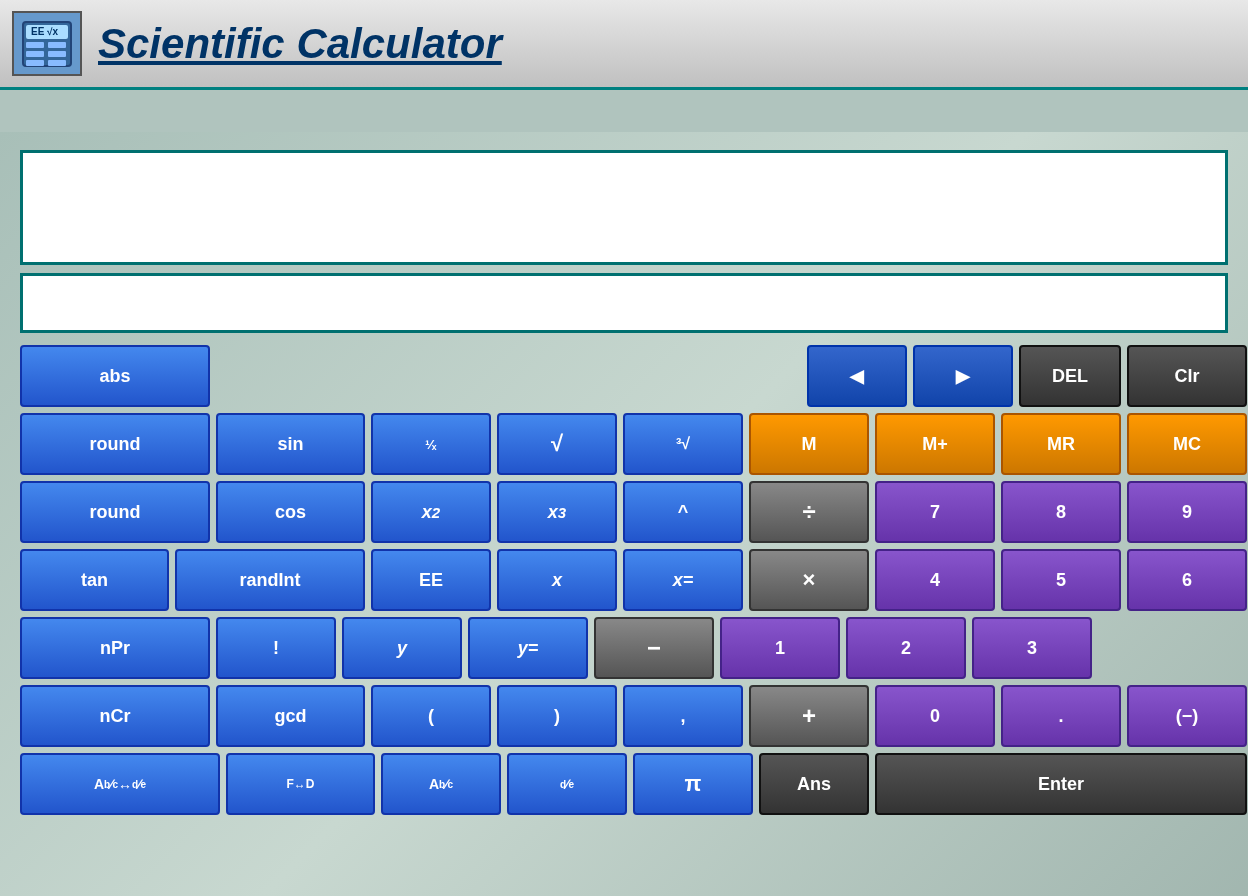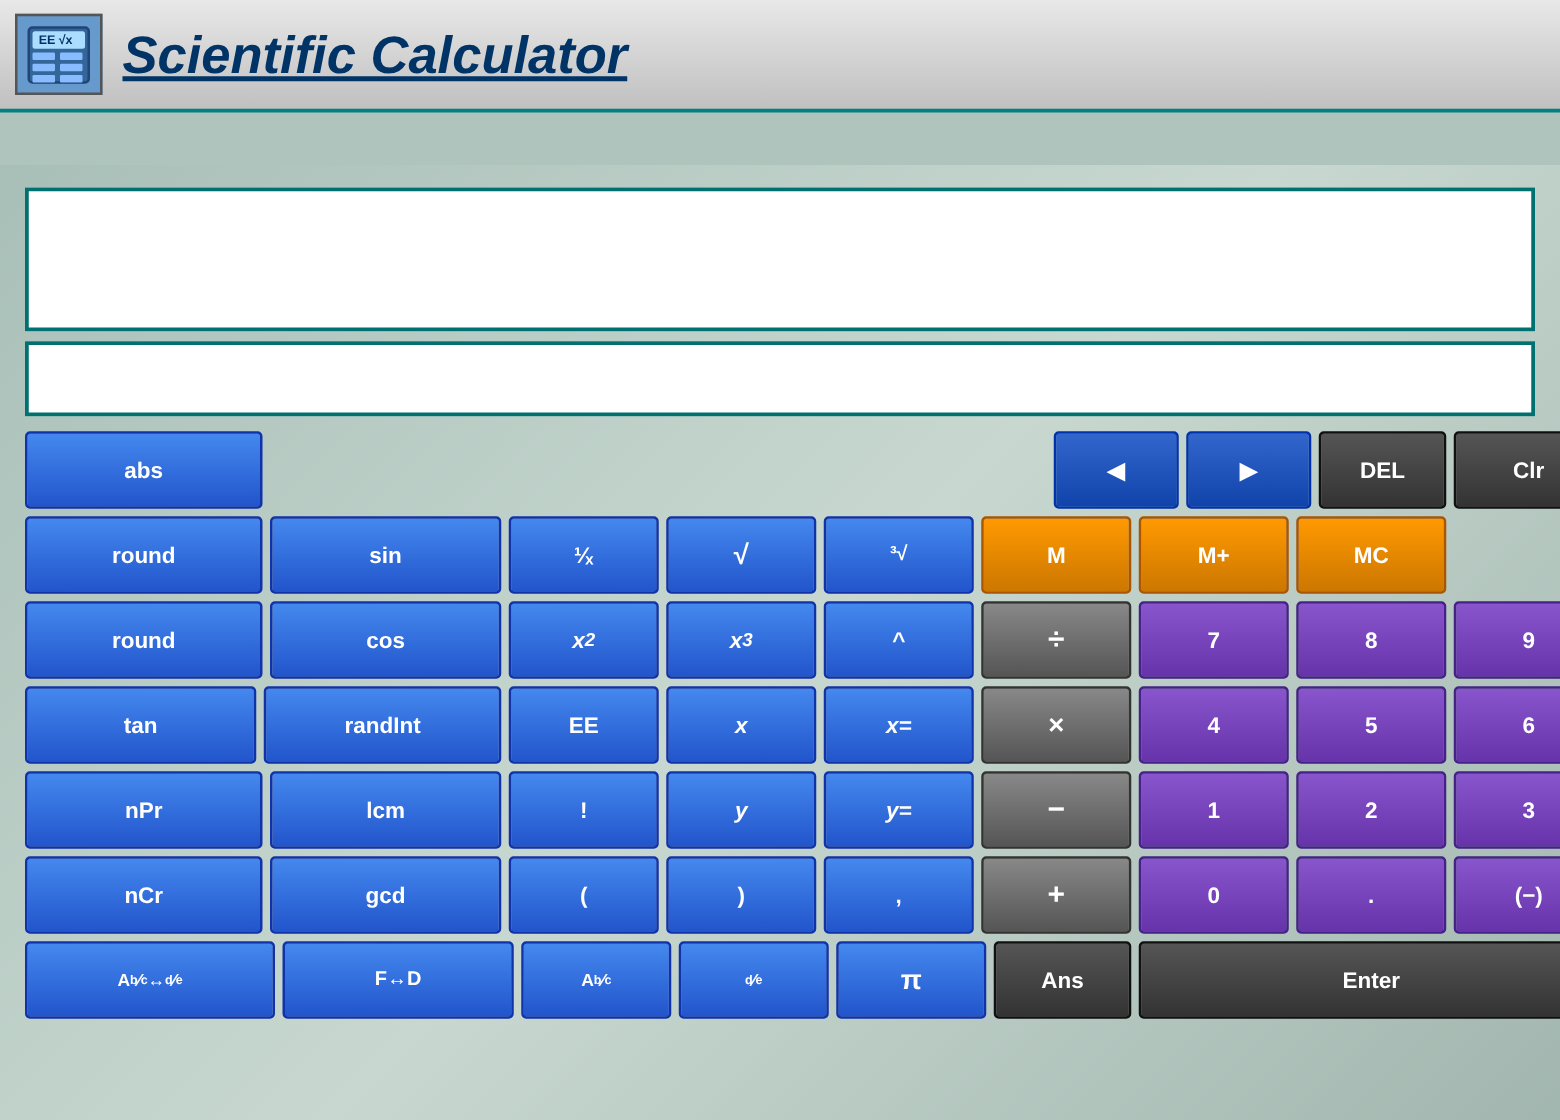--- a/index.html
+++ b/index.html
@@ -121,21 +121,21 @@
       color: white;
     }
 
     .btn-nav {
       background: linear-gradient(to bottom, #3366cc, #1144aa);
       border: 2px solid #0033aa;
       color: white;
     }
 
     .w-wide { width: 190px; }
-    .w-normal { width: 185px; }
+    .w-normal { width: 149px; }
     .w-med { width: 120px; }
 
     .italic-btn { font-style: italic; }
   </style>
 </head>
 <body>
 
 <div class="title-bar">
   <div class="title-icon">
     <svg width="52" height="48" viewBox="0 0 52 48">
@@ -168,25 +168,26 @@
       <div style="flex:1"></div>
       <button class="btn btn-nav" style="width:100px;">◀</button>
       <button class="btn btn-nav" style="width:100px;">▶</button>
       <button class="btn btn-dark" style="width:102px;">DEL</button>
       <button class="btn btn-dark" style="width:120px;">Clr</button>
     </div>
 
     <div class="btn-row">
       <button class="btn btn-blue w-wide">round</button>
       <button class="btn btn-blue w-normal">sin</button>
-      <button class="btn btn-blue w-med" style="font-size:18px;">¹∕ₓ</button>
+      <button class="btn btn-blue w-med" style="font-size:13px;">¹∕ₓ</button>
       <button class="btn btn-blue w-med" style="font-size:22px;">√</button>
       <button class="btn btn-blue w-med" style="font-size:16px;">³√</button>
       <button class="btn btn-orange w-med">M</button>
       <button class="btn btn-orange w-med">M+</button>
+      <button class="btn btn-orange w-med">MR</button>
       <button class="btn btn-orange w-med">MC</button>
     </div>
 
     <div class="btn-row">
       <button class="btn btn-blue w-wide">round</button>
       <button class="btn btn-blue w-normal">cos</button>
       <button class="btn btn-blue w-med" style="font-style:italic;">x<sup>2</sup></button>
       <button class="btn btn-blue w-med" style="font-style:italic;">x<sup>3</sup></button>
       <button class="btn btn-blue w-med">^</button>
       <button class="btn btn-gray w-med" style="font-size:24px;">÷</button>
@@ -202,21 +203,20 @@
       <button class="btn btn-blue w-med italic-btn">x</button>
       <button class="btn btn-blue w-med italic-btn">x=</button>
       <button class="btn btn-gray w-med" style="font-size:22px;">×</button>
       <button class="btn btn-purple w-med">4</button>
       <button class="btn btn-purple w-med">5</button>
       <button class="btn btn-purple w-med">6</button>
     </div>
 
     <div class="btn-row">
       <button class="btn btn-blue w-wide">nPr</button>
-      <button class="btn btn-blue w-normal">lcm</button>
       <button class="btn btn-blue w-med">!</button>
       <button class="btn btn-blue w-med italic-btn">y</button>
       <button class="btn btn-blue w-med italic-btn">y=</button>
       <button class="btn btn-gray w-med" style="font-size:24px;">−</button>
       <button class="btn btn-purple w-med">1</button>
       <button class="btn btn-purple w-med">2</button>
       <button class="btn btn-purple w-med">3</button>
     </div>
 
     <div class="btn-row">
@@ -226,21 +226,21 @@
       <button class="btn btn-blue w-med">)</button>
       <button class="btn btn-blue w-med">,</button>
       <button class="btn btn-gray w-med" style="font-size:24px;">+</button>
       <button class="btn btn-purple w-med">0</button>
       <button class="btn btn-purple w-med">.</button>
       <button class="btn btn-purple w-med">(−)</button>
     </div>
 
     <div class="btn-row">
       <button class="btn btn-blue" style="width:200px; font-size:14px;">A<sup style="font-size:10px">b</sup>∕<sub style="font-size:10px">c</sub> ↔ <sup style="font-size:10px">d</sup>∕<sub style="font-size:10px">e</sub></button>
-      <button class="btn btn-blue w-normal" style="font-size:16px;">F↔D</button>
+      <button class="btn btn-blue w-normal" style="font-size:12px;">F↔D</button>
       <button class="btn btn-blue w-med" style="font-size:14px;">A<sup style="font-size:10px">b</sup>∕<sub style="font-size:10px">c</sub></button>
       <button class="btn btn-blue w-med" style="font-size:14px;"><sup style="font-size:10px">d</sup>∕<sub style="font-size:10px">e</sub></button>
       <button class="btn btn-blue w-med" style="font-size:22px;">π</button>
       <button class="btn btn-dark" style="width:110px;">Ans</button>
       <button class="btn btn-dark" style="flex:1;">Enter</button>
     </div>
 
   </div>
 </div>
 

